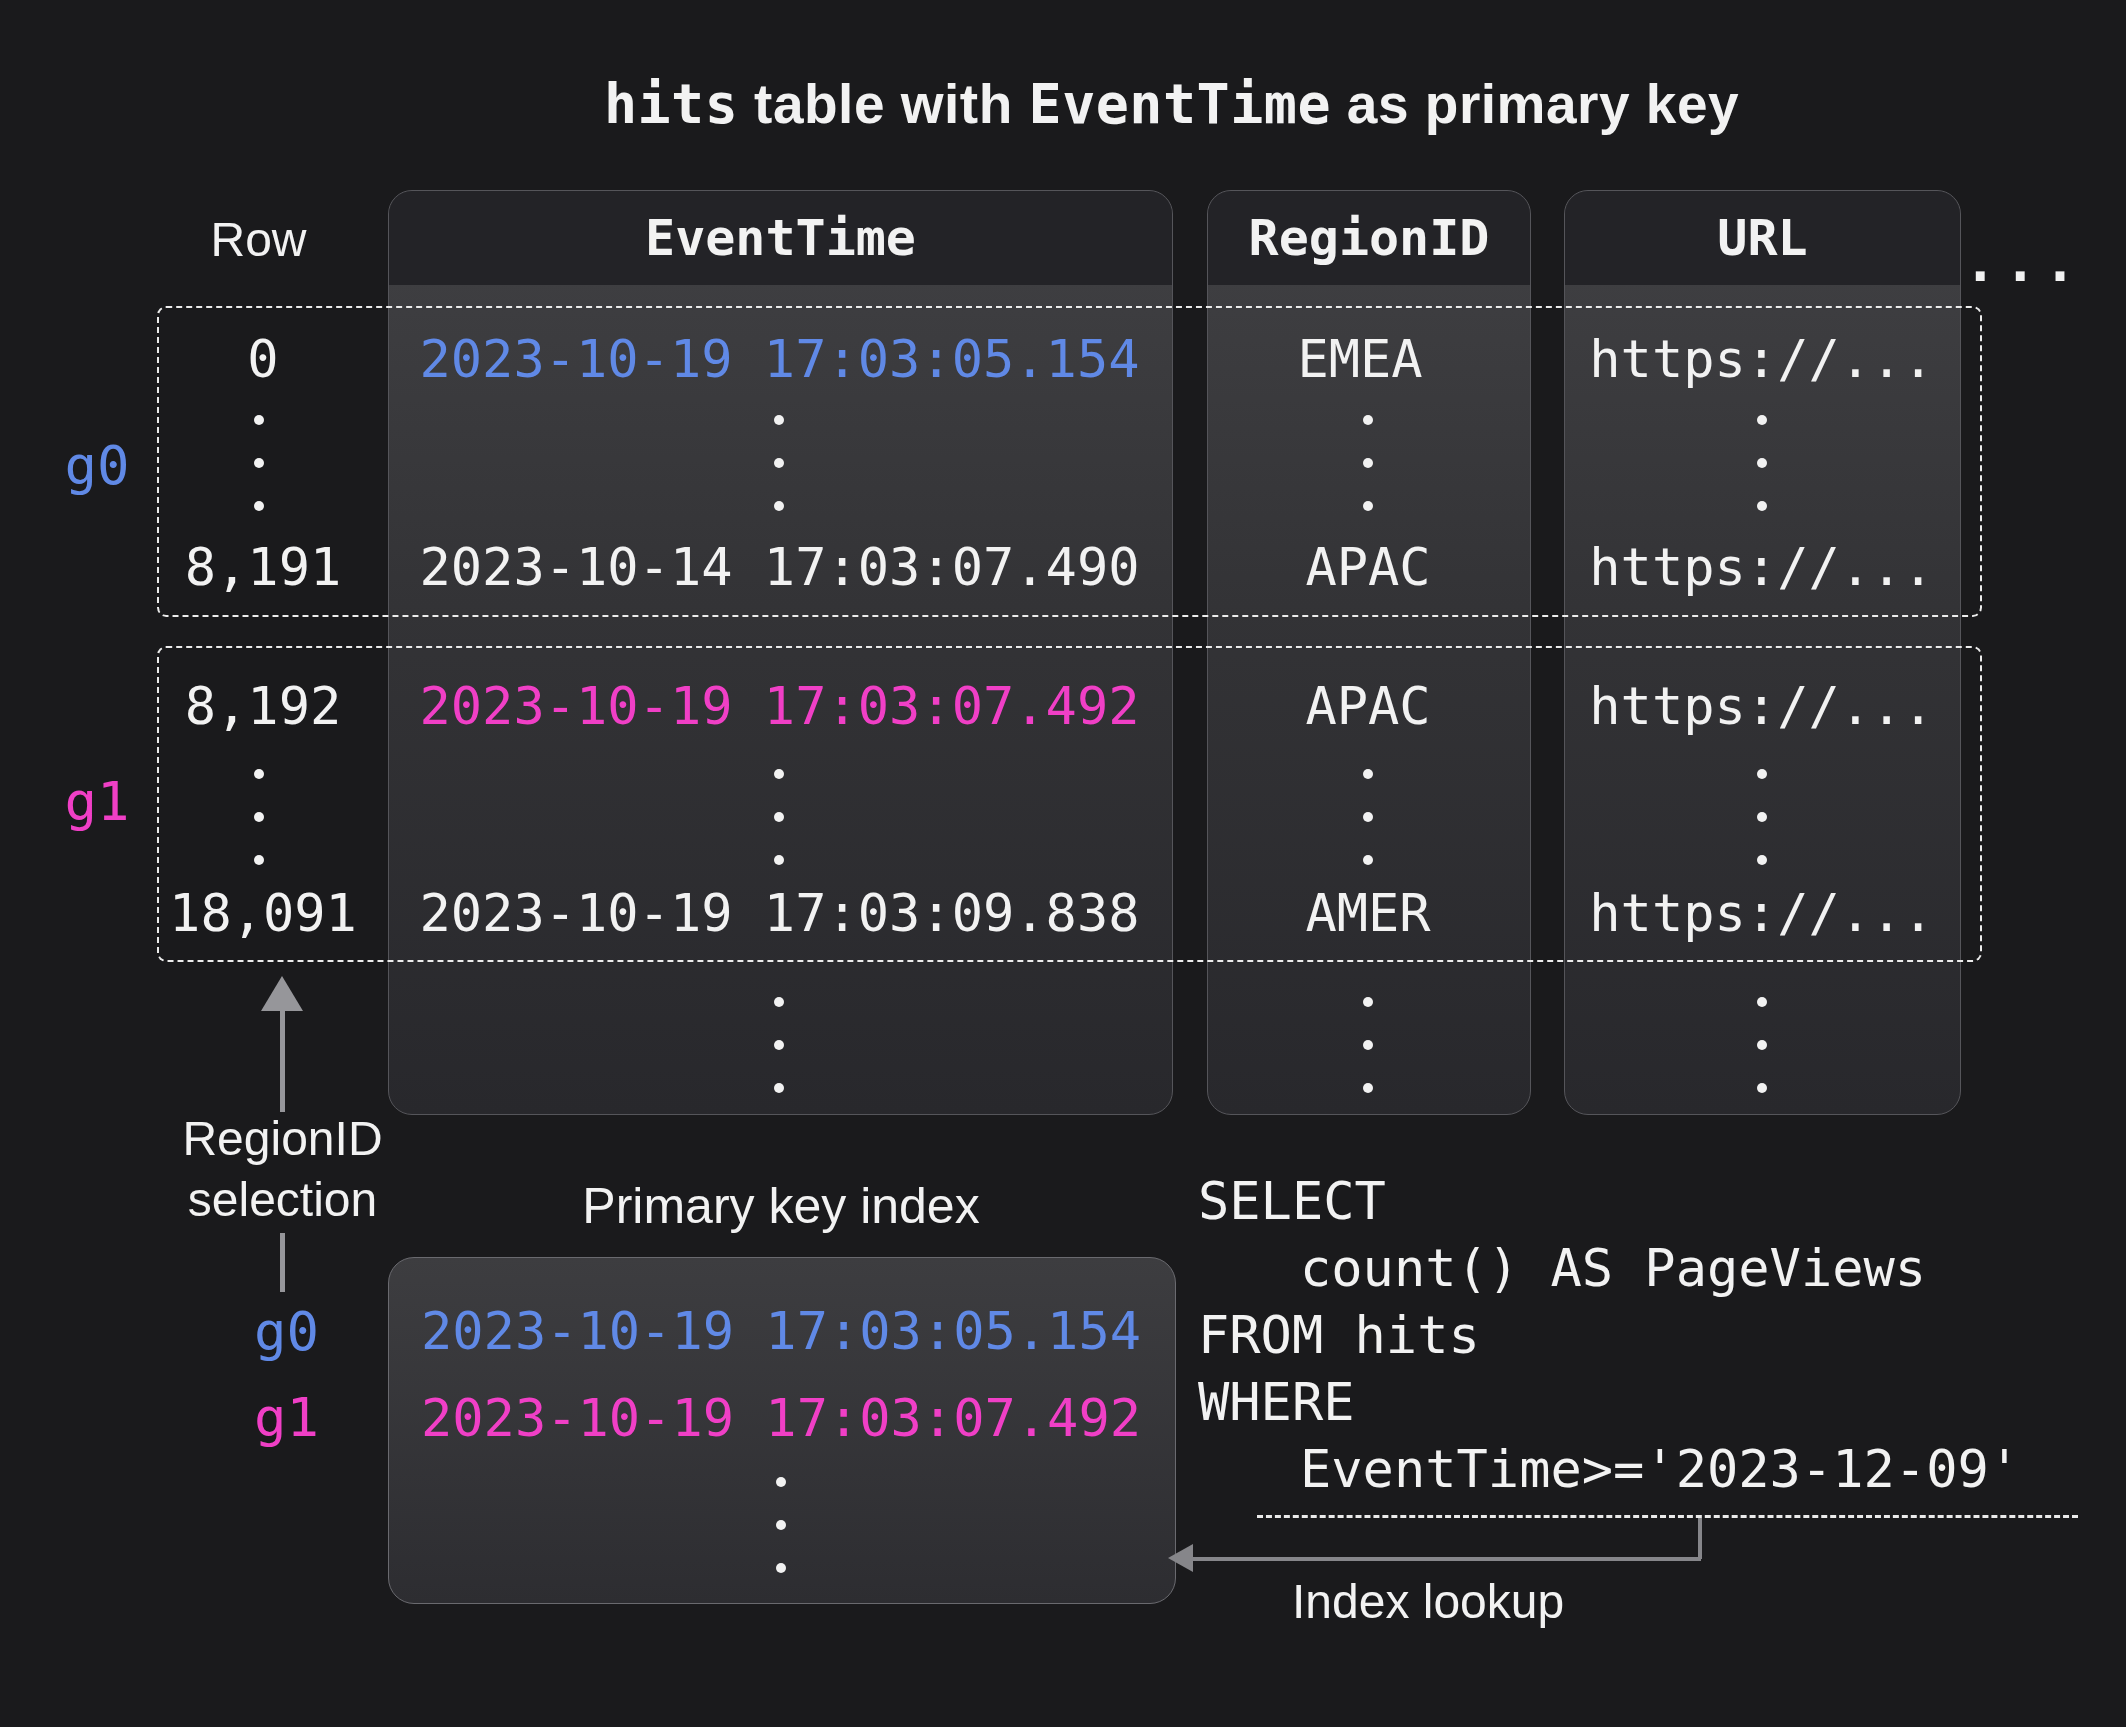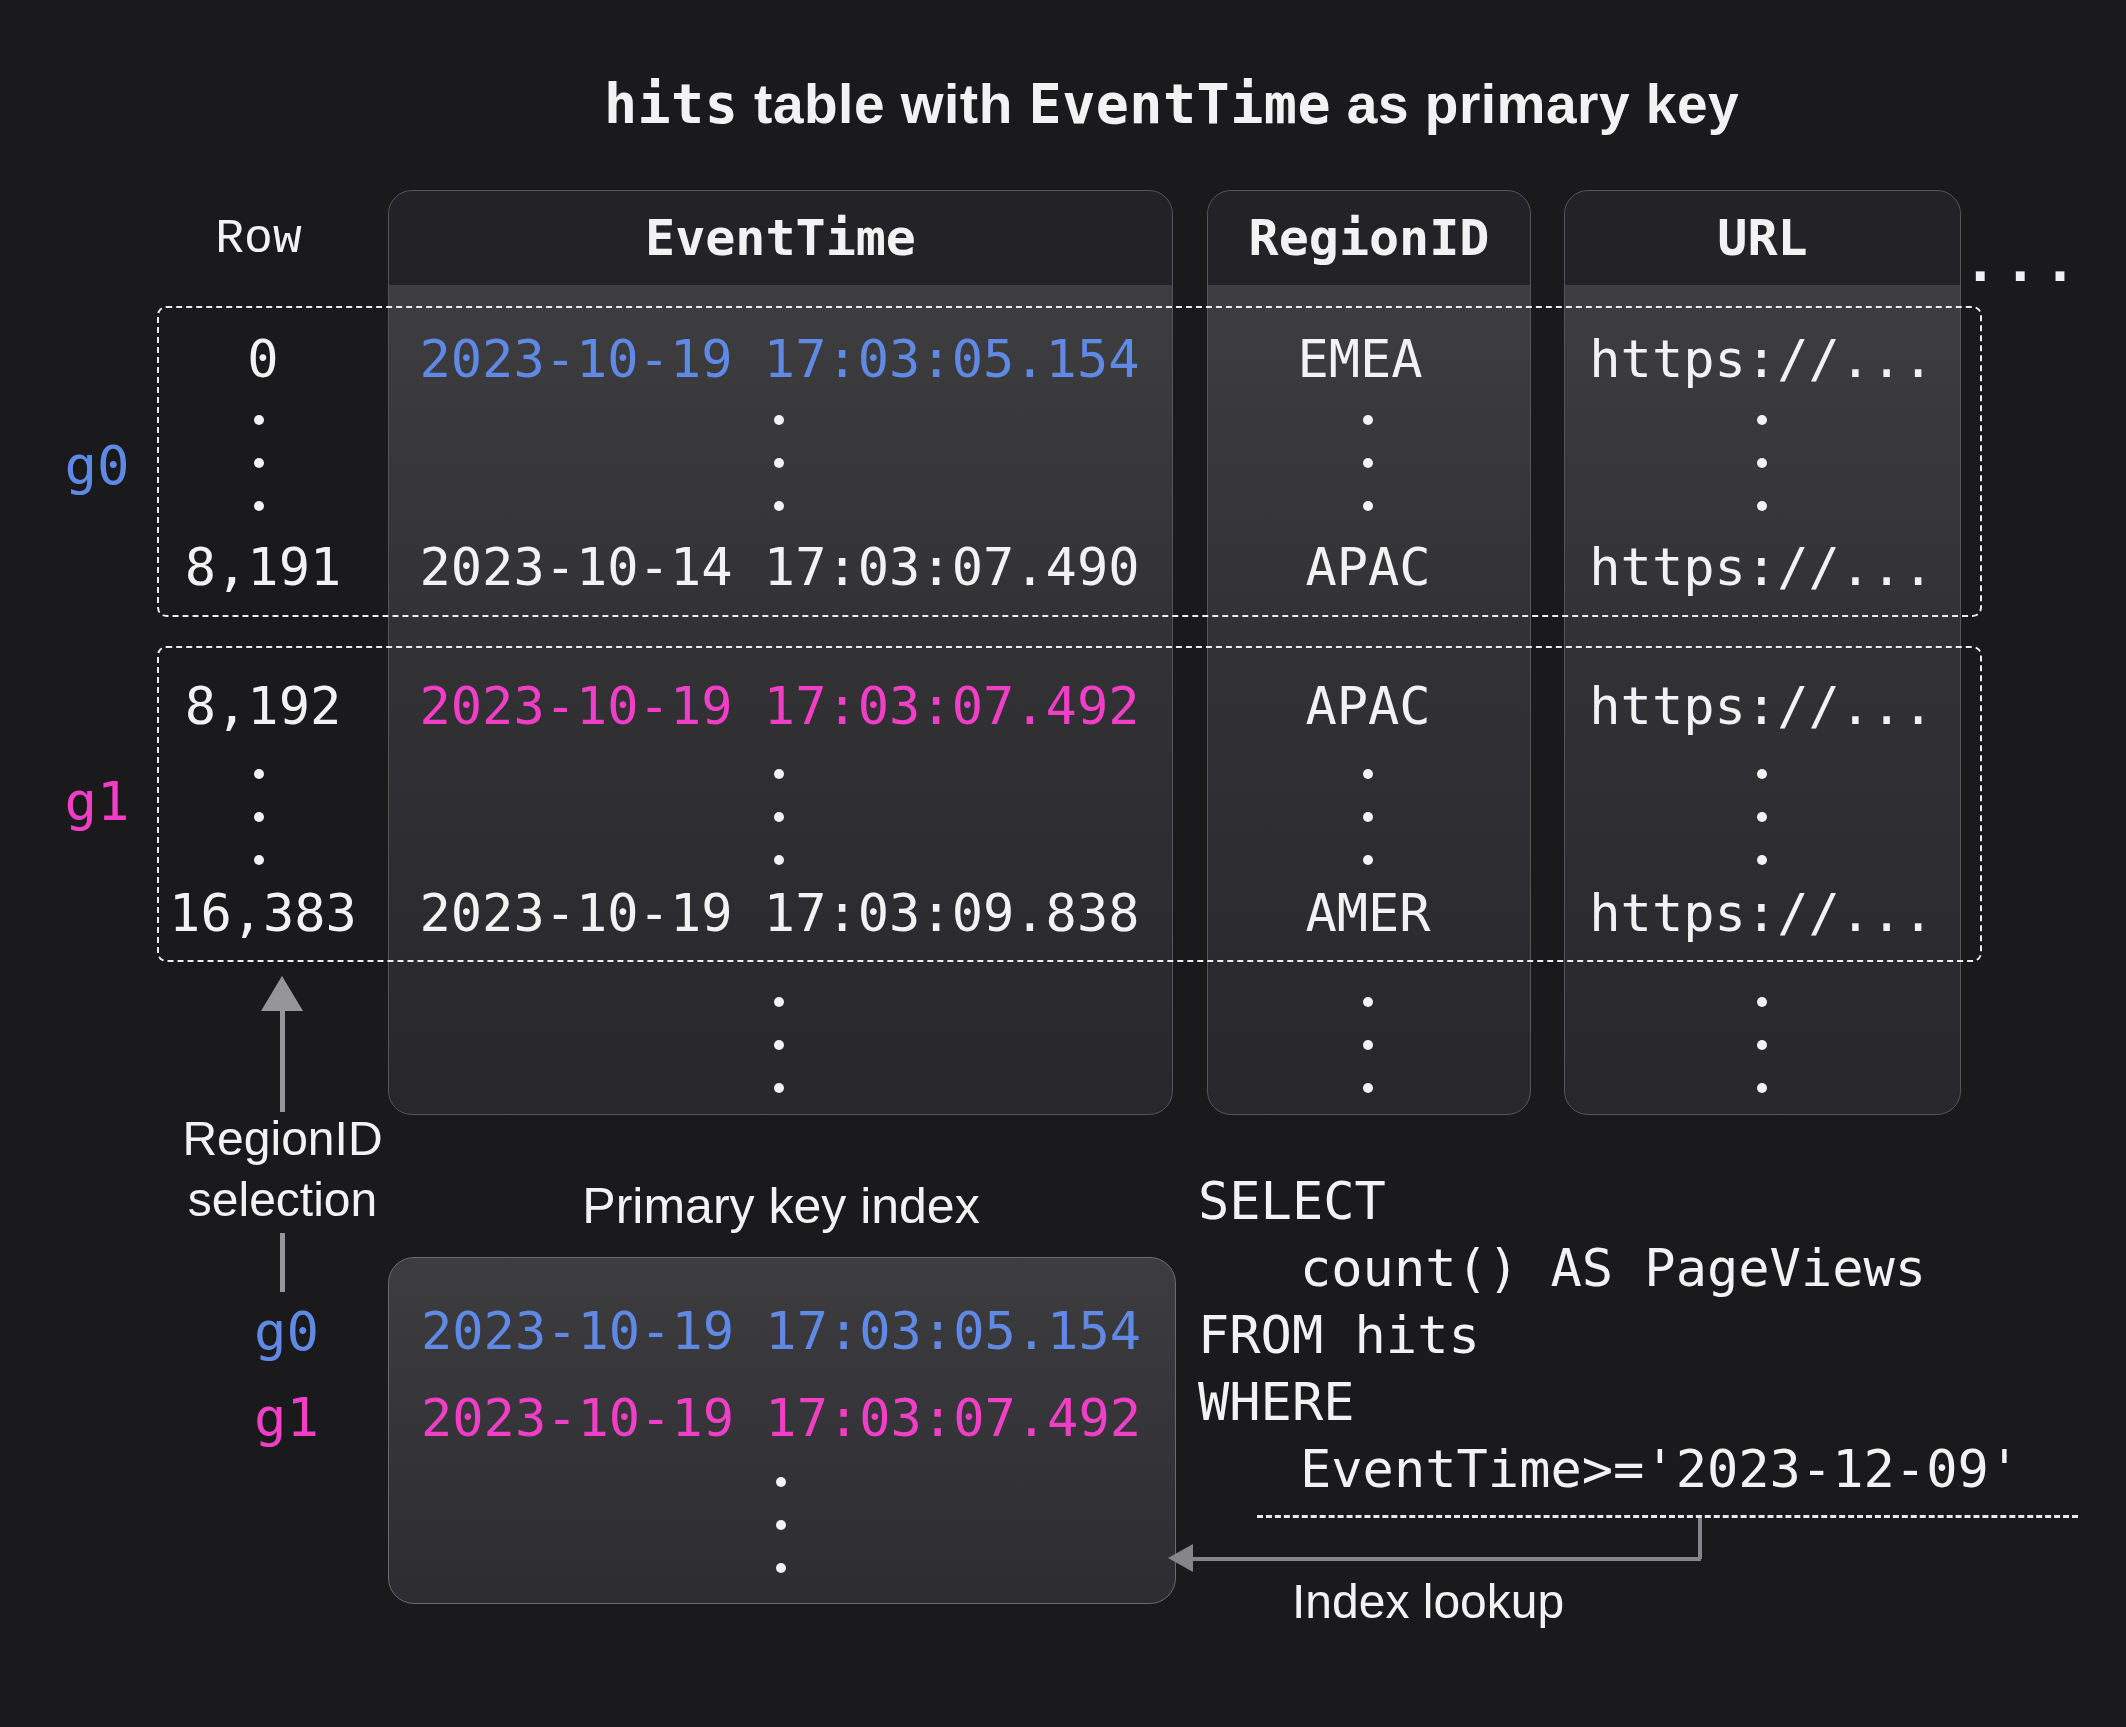--- a/index.html
+++ b/index.html
@@ -69,21 +69,21 @@
   #index-lookup-label{left:1292px;top:1574px;font-size:48px;font-weight:500;}
   #ellipsis{left:1964px;top:231px;width:148px;font-size:54px;font-weight:700;letter-spacing:7.4px;}
 </style>
 </head>
 <body>
 
 <div id="canvas">
 
   <div id="title" class="abs center"><span class="code">hits</span><span> table with </span><span class="code">EventTime</span><span> as primary key</span></div>
 
-  <div class="abs center hdr-label" style="left:166px;top:212px;width:185px;font-family:Liberation Mono, monospace;">Row</div>
+  <div class="abs center hdr-label" style="left:166px;top:212px;width:185px;">Row</div>
 
   <div class="abs col" style="left:388px;top:190px;width:783px;height:923px;">
     <div class="col-header">EventTime</div>
   </div>
   <div class="abs col" style="left:1207px;top:190px;width:322px;height:923px;">
     <div class="col-header">RegionID</div>
   </div>
   <div class="abs col" style="left:1564px;top:190px;width:395px;height:923px;">
     <div class="col-header">URL</div>
   </div>
@@ -146,21 +146,21 @@
       <i></i>
       <i></i>
       <i></i>
     </div>
   <div class="abs vdots" style="left:1757px;top:769px;">
       <i></i>
       <i></i>
       <i></i>
     </div>
 
-  <div class="abs cell center" style="left:152px;top:884px;width:222px;">16,383</div>
+  <div class="abs cell center" style="left:152px;top:884px;width:222px;">18,091</div>
   <div class="abs cell center" style="left:388px;top:884px;width:783px;">2023-10-19 17:03:09.838</div>
   <div class="abs cell center" style="left:1207px;top:884px;width:322px;">AMER</div>
   <div class="abs cell center" style="left:1564px;top:884px;width:395px;">https://...</div>
 
   <div class="abs vdots" style="left:774px;top:997px;">
       <i></i>
       <i></i>
       <i></i>
     </div>
   <div class="abs vdots" style="left:1363px;top:997px;">

